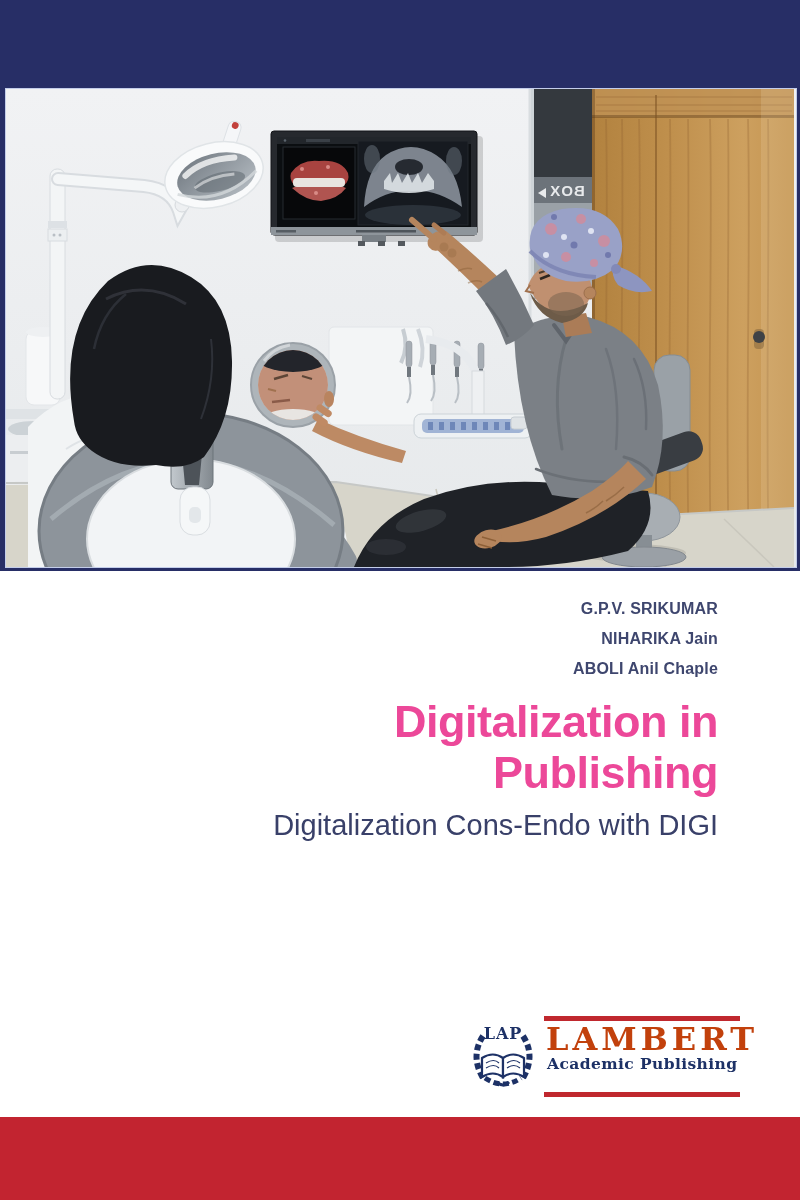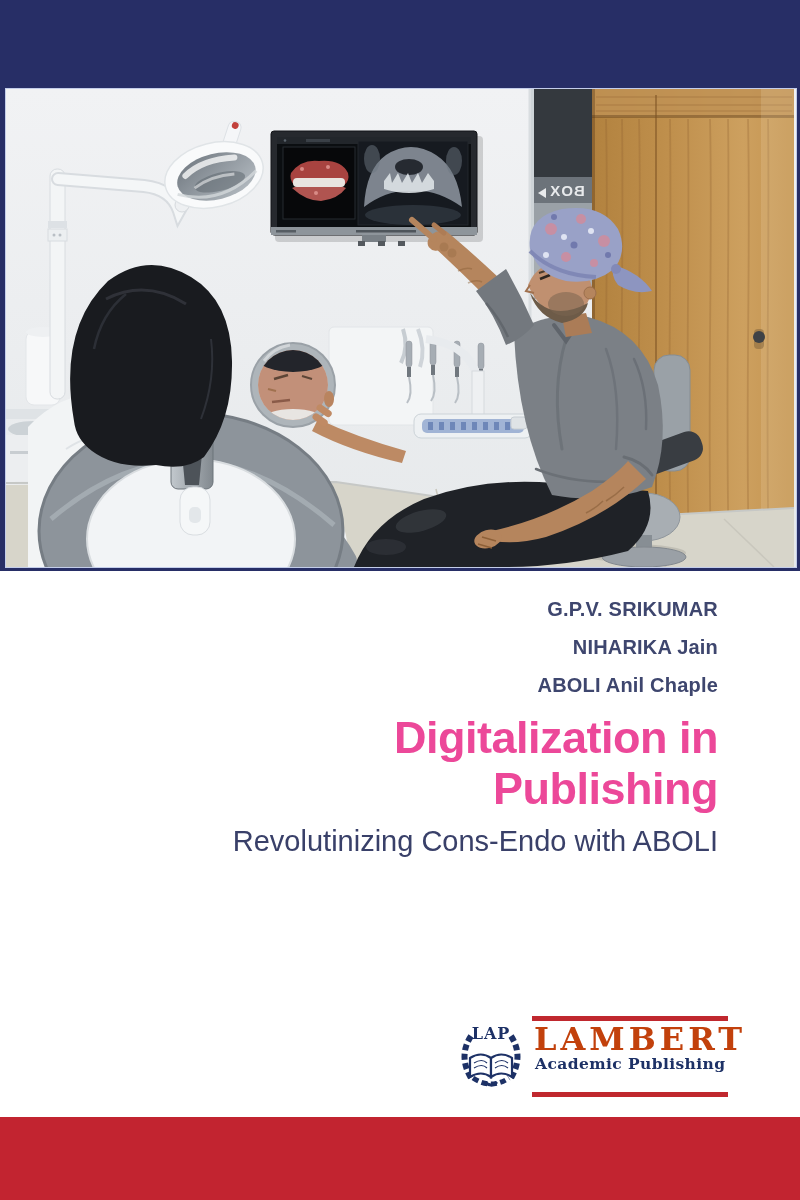--- a/index.html
+++ b/index.html
@@ -5,24 +5,24 @@
   html,body{margin:0;padding:0;}
   body{
     width:800px;height:1200px;position:relative;background:#ffffff;
     font-family:"Liberation Sans",sans-serif;overflow:hidden;
   }
   .top-bar{height:86px;background:#272e66;}
   .photo-frame{background:#272e66;padding:2px 3px 3px 5px;}
   .photo-inner{border:1px solid #c3cdea;line-height:0;background:#edeff1;}
   .photo-inner svg{width:100%;height:478px;display:block;}
   .text-block{margin-top:23px;padding:0 82px 0 40px;text-align:right;}
-  .author-line{font-size:20px;font-weight:bold;line-height:30px;color:#3e466e;letter-spacing:.2px;margin-top:8px;}
+  .author-line{font-size:16px;font-weight:bold;line-height:30px;color:#3e466e;letter-spacing:.2px;}
   .book-title{margin-top:12px;font-size:45px;font-weight:bold;line-height:51px;color:#ec4899;letter-spacing:-.5px;}
   .book-subtitle{margin-top:11px;font-size:29px;font-weight:400;color:#394069;}
-  .logo-row{position:absolute;top:1016px;right:72px;display:flex;align-items:center;}
+  .logo-row{position:absolute;top:1016px;right:60px;display:flex;align-items:center;}
   .logo-emblem{width:70px;height:72px;margin-right:6px;}
   .logo-text{display:flex;flex-direction:column;width:196px;}
   .logo-bar{height:5px;background:#c0282e;}
   .logo-name{font-family:"DejaVu Serif",serif;font-weight:bold;font-size:32px;line-height:1.02;
              color:#c2410c;letter-spacing:4px;margin:2px 0 0 2px;white-space:nowrap;}
   .logo-tagline{font-family:"DejaVu Serif",serif;font-weight:bold;font-size:15.5px;line-height:1.05;
              color:#1d3166;letter-spacing:.4px;margin:0 0 20px 3px;white-space:nowrap;}
   .bottom-bar{position:absolute;left:0;bottom:0;width:800px;height:83px;background:#c22430;}
 </style>
 </head>
@@ -350,21 +350,21 @@
 <div class="text-block">
   <div>
     <div class="author-line">G.P.V. SRIKUMAR</div>
     <div class="author-line">NIHARIKA Jain</div>
     <div class="author-line">ABOLI Anil Chaple</div>
   </div>
   <div class="book-title">
     <div>Digitalization in</div>
     <div>Publishing</div>
   </div>
-  <div class="book-subtitle">Revolutinizing Cons-Endo with ABOLI</div>
+  <div class="book-subtitle">Digitalization Cons-Endo with DIGI</div>
 </div>
 
 <div class="logo-row">
   <svg class="logo-emblem" viewBox="0 0 70 72">
     <path d="M 15,16 Q 2,36 15,58" stroke="#1d3166" stroke-width="6" fill="none" stroke-dasharray="6 3.5"></path>
     <path d="M 55,16 Q 68,36 55,58" stroke="#1d3166" stroke-width="6" fill="none" stroke-dasharray="6 3.5"></path>
     <path d="M 17,58 Q 35,70 53,58" stroke="#1d3166" stroke-width="5" fill="none" stroke-dasharray="6 3.5"></path>
     <text x="35" y="19" text-anchor="middle" font-family="DejaVu Serif, serif" font-size="16" font-weight="bold" fill="#1d3166" letter-spacing="1">LAP</text>
     <g>
       <path d="M 14,38 Q 25,31 35,38 L 35,57 Q 25,50 14,57 Z" fill="#ffffff" stroke="#1d3166" stroke-width="2.2"></path>

